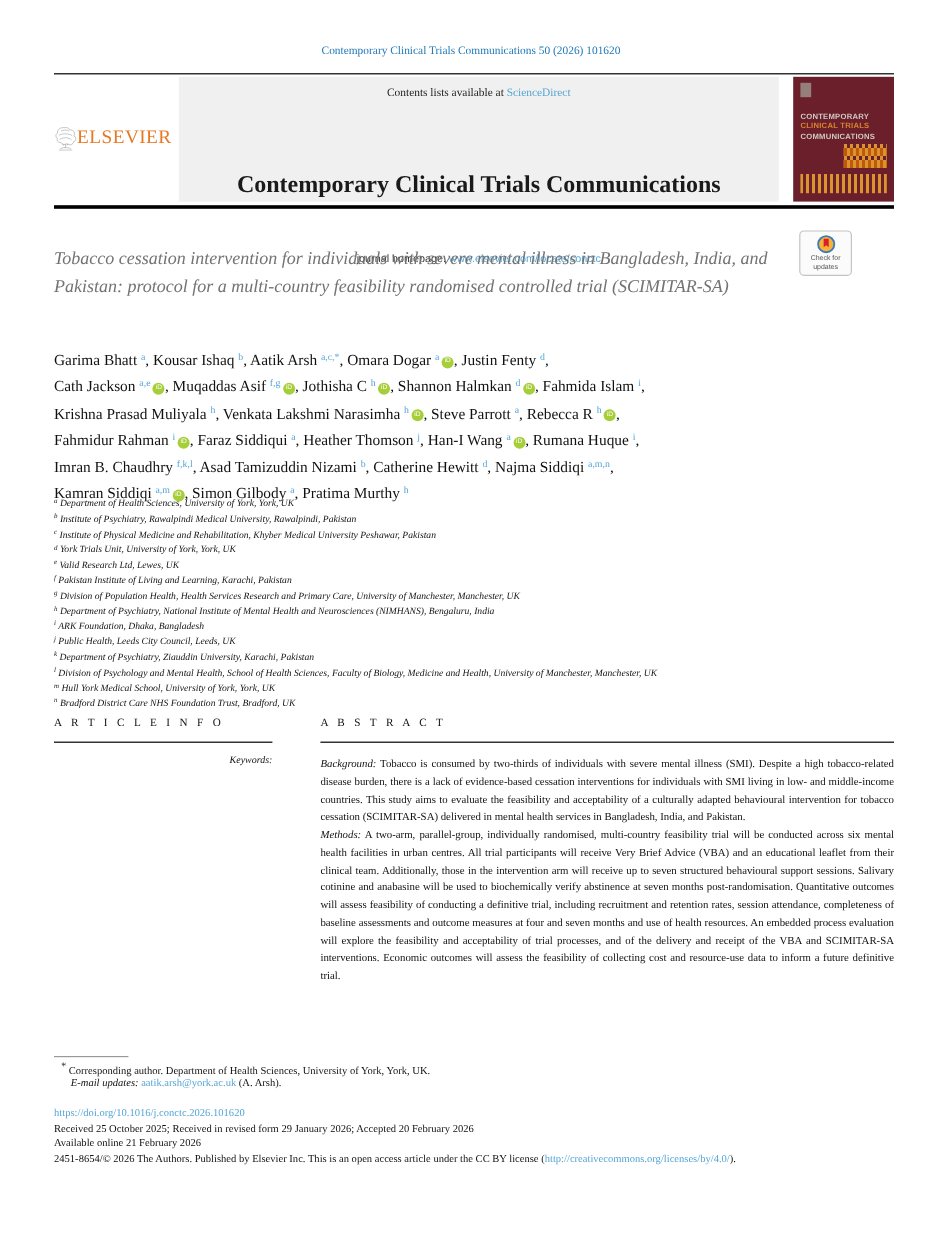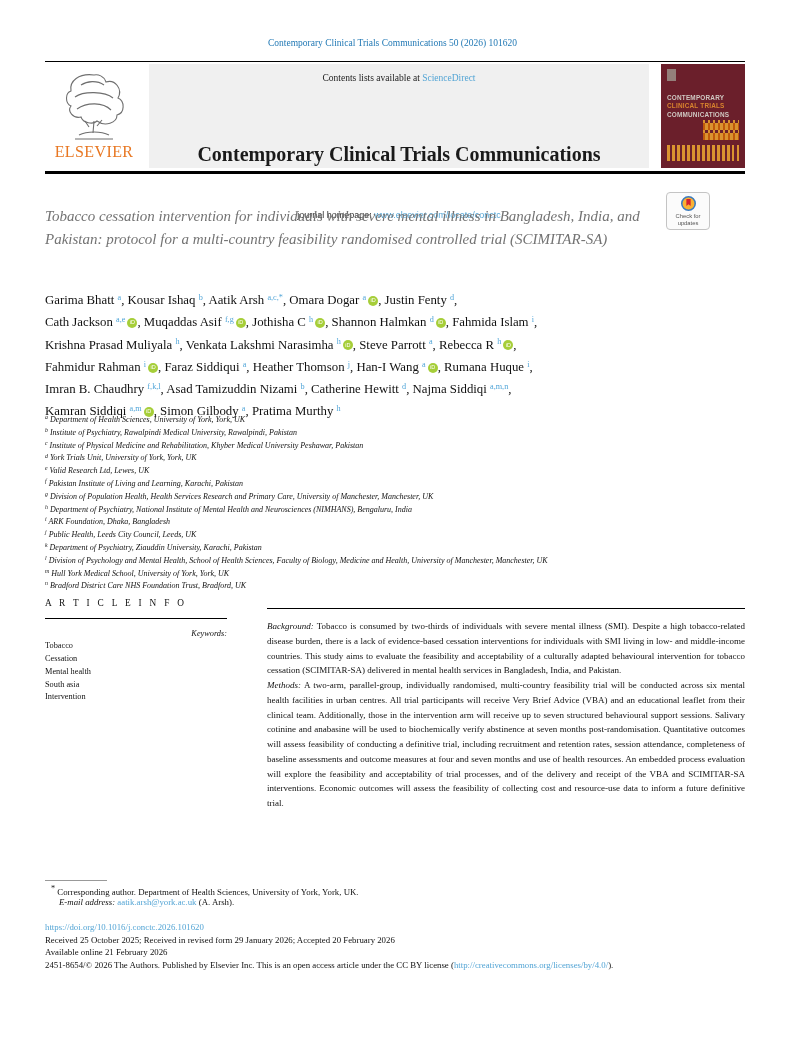--- a/index.html
+++ b/index.html
@@ -5,21 +5,21 @@
   * { margin:0; padding:0; box-sizing:border-box; }
   html,body { width:785px; height:1050px; background:#ffffff; }
   body { font-family:"Liberation Serif", serif; color:#111; position:relative; }
 
   .citation { position:absolute; top:38px; left:0; right:0; text-align:center;
               font-size:9.5px; color:#2279b5; }
 
   .header-rule-top { position:absolute; top:61px; left:45px; right:40px; border-top:1.3px solid #000; }
 
   .header-band { position:absolute; top:64px; left:45px; right:40px; height:104px; display:flex; }
-  .logo-col { width:98px; display:flex; flex-direction:column; align-items:center; justify-content:center; padding-bottom:1px; }
+  .logo-col { width:98px; display:flex; flex-direction:row; align-items:center; justify-content:space-between; padding-bottom:1px; }
   .elsevier-text { color:#e87722; font-size:16px; letter-spacing:.4px; margin-top:-2px; }
   .gray-box { flex:1; background:#f0f0f0; margin-left:6px; margin-right:12px;
               display:flex; flex-direction:column; align-items:center; justify-content:space-between;
               padding:9px 8px 11px;gap:44px; }
   .contents-line { font-size:9.5px; color:#222; }
   .link-blue { color:#54a5d5; text-decoration:none; }
   .journal-title { font-size:20px; font-weight:700; color:#1a1a1a;margin-top:16px; }
   .homepage-line { font-family:"Liberation Sans", sans-serif; font-size:9px; color:#333; }
 
   .cover { width:84px; background:#6b1f2b; position:relative; overflow:hidden; }
@@ -143,35 +143,29 @@
     <div><span class="aff-sup">l</span> Division of Psychology and Mental Health, School of Health Sciences, Faculty of Biology, Medicine and Health, University of Manchester, Manchester, UK</div>
     <div><span class="aff-sup">m</span> Hull York Medical School, University of York, York, UK</div>
     <div><span class="aff-sup">n</span> Bradford District Care NHS Foundation Trust, Bradford, UK</div>
   </div>
 
 <div class="cols">
   <div>
     <div class="col-heading">A R T I C L E  I N F O</div>
     <div class="heading-rule"></div>
     <div class="kw-label">Keywords:</div>
-    <div id="keywords-list">
-        <div class="kw-item">Tobacco</div>
-        <div class="kw-item">Cessation</div>
-        <div class="kw-item">Mental health</div>
-        <div class="kw-item">South asia</div>
-        <div class="kw-item">Intervention</div>
-      </div>
   </div>
   <div>
+    <div class="col-heading">A B S T R A C T</div>
     <div class="heading-rule"></div>
     <div class="abs-para"><span class="para-label">Background:</span><span> Tobacco is consumed by two-thirds of individuals with severe mental illness (SMI). Despite a high tobacco-related disease burden, there is a lack of evidence-based cessation interventions for individuals with SMI living in low- and middle-income countries. This study aims to evaluate the feasibility and acceptability of a culturally adapted behavioural intervention for tobacco cessation (SCIMITAR-SA) delivered in mental health services in Bangladesh, India, and Pakistan.</span><br><span class="para-label">Methods:</span><span> A two-arm, parallel-group, individually randomised, multi-country feasibility trial will be conducted across six mental health facilities in urban centres. All trial participants will receive Very Brief Advice (VBA) and an educational leaflet from their clinical team. Additionally, those in the intervention arm will receive up to seven structured behavioural support sessions. Salivary cotinine and anabasine will be used to biochemically verify abstinence at seven months post-randomisation. Quantitative outcomes will assess feasibility of conducting a definitive trial, including recruitment and retention rates, session attendance, completeness of baseline assessments and outcome measures at four and seven months and use of health resources. An embedded process evaluation will explore the feasibility and acceptability of trial processes, and of the delivery and receipt of the VBA and SCIMITAR-SA interventions. Economic outcomes will assess the feasibility of collecting cost and resource-use data to inform a future definitive trial.</span></div>
   </div>
 </div>
 
 <div class="bottom">
   <div class="foot-rule"></div>
   <div class="corr-line"><span class="sup" style="color:#111;">*</span><span> Corresponding author. Department of Health Sciences, University of York, York, UK.</span></div>
-  <div class="email-line"><span class="em">E-mail address:</span> <span class="link-blue">aatik.arsh@york.ac.uk</span><span> (A. Arsh).</span></div>
+  <div class="email-line"><span class="em">E-mail updates:</span> <span class="link-blue">aatik.arsh@york.ac.uk</span><span> (A. Arsh).</span></div>
   <div class="doi-line"><span class="link-blue">https://doi.org/10.1016/j.conctc.2026.101620</span></div>
   <div class="meta-line">Received 25 October 2025; Received in revised form 29 January 2026; Accepted 20 February 2026</div>
   <div class="meta-line">Available online 21 February 2026</div>
   <div class="meta-line"><span>2451-8654/© 2026 The Authors. Published by Elsevier Inc. This is an open access article under the CC BY license (</span><span class="link-blue">http://creativecommons.org/licenses/by/4.0/</span><span>).</span></div>
 </div>
 
 </body></html>

